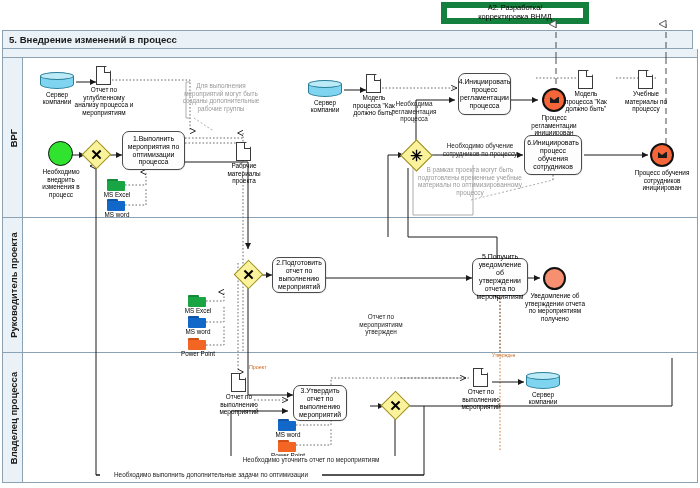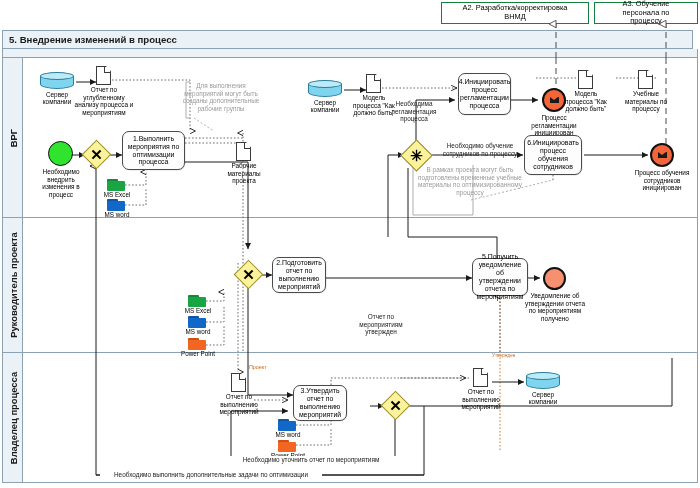--- a/index.html
+++ b/index.html
@@ -9,21 +9,21 @@
     font-family:"Liberation Sans", sans-serif;
     overflow:hidden;
     position:relative;
   }
   #stage { position:absolute; left:0; top:0; width:700px; height:488px; }
   svg.layer { position:absolute; left:0; top:0; width:700px; height:488px; }
 
   
   .extbox {
     position:absolute;
-    border:1px solid #15803d;
+    border:6px solid #15803d;
     background:#fff;
     display:flex; align-items:center; justify-content:center;
     text-align:center;
     font-size:7.4px; color:#000; line-height:1.18;
     padding:1px 18px;
   }
 
   
   .poolTitle {
     position:absolute;
@@ -179,23 +179,20 @@
     font-size:4.6px; color:#c07030; white-space:nowrap;
   }
 </style>
 </head>
 <body>
 
 <div id="stage">
 
   <div class="extbox" style="left:441px; top:2px; width:148px; height:22px;">
     <span>A2. Разработка/корректировка ВНМД</span>
-  </div>
-  <div class="extbox" style="left:594px; top:2px; width:104px; height:22px;">
-    <span>A3. Обучение персонала по процессу</span>
   </div>
 
   <div class="poolTitle" style="left:2px; top:30px; width:691px; height:19px;">
     <span>5. Внедрение изменений в процесс</span>
   </div>
   <div class="poolStrip" style="left:2px; top:49px; width:696px; height:9px;"></div>
 
   <div class="laneHdr" style="left:2px; top:58px; width:21px; height:160px;">
     <span>ВРГ</span>
   </div>

